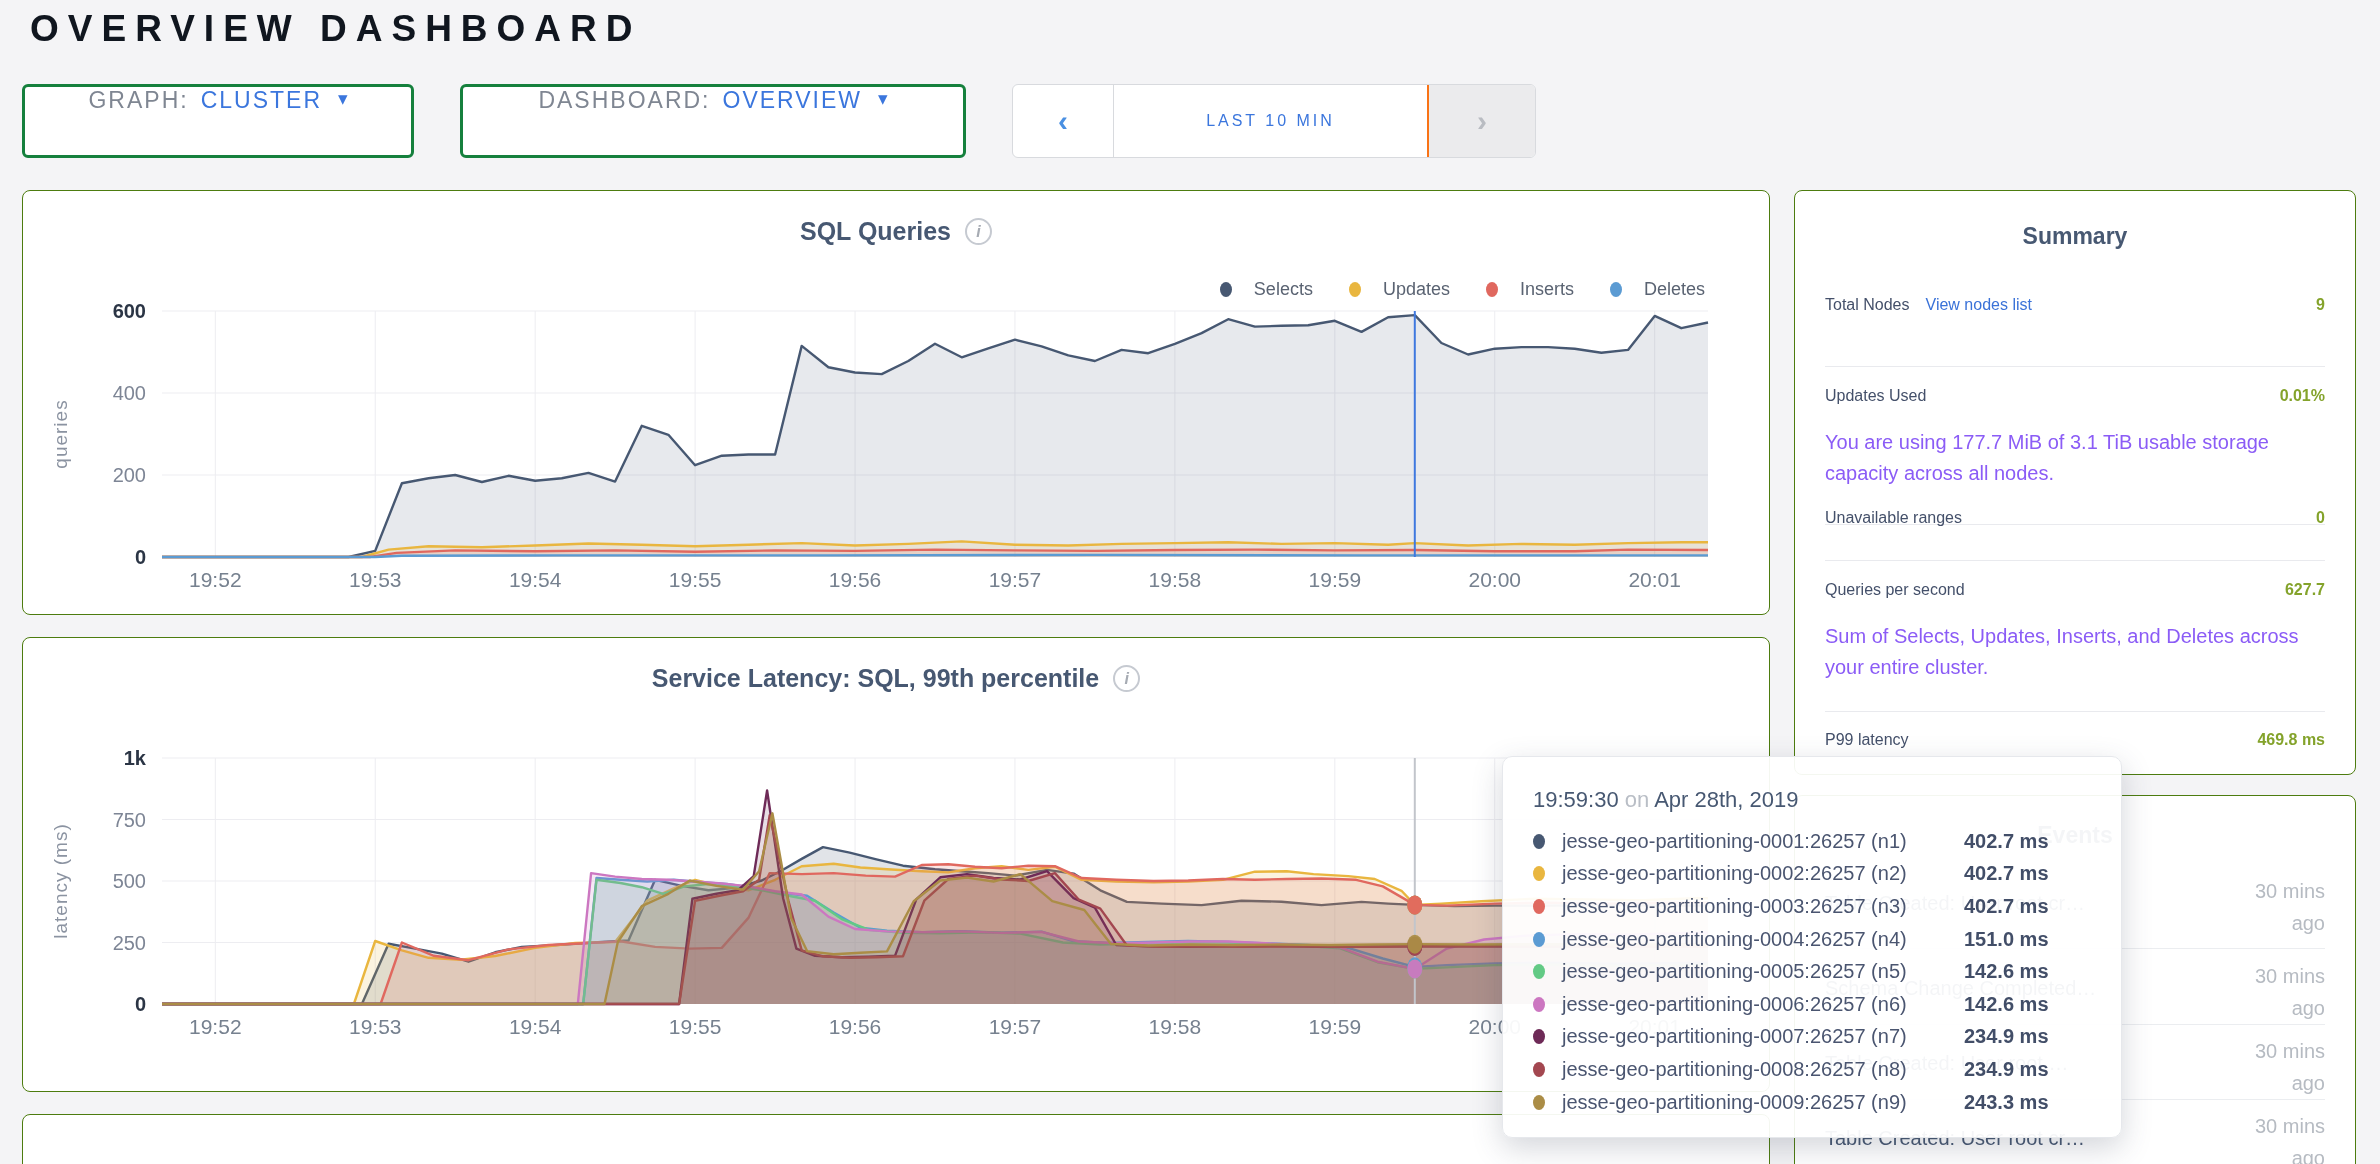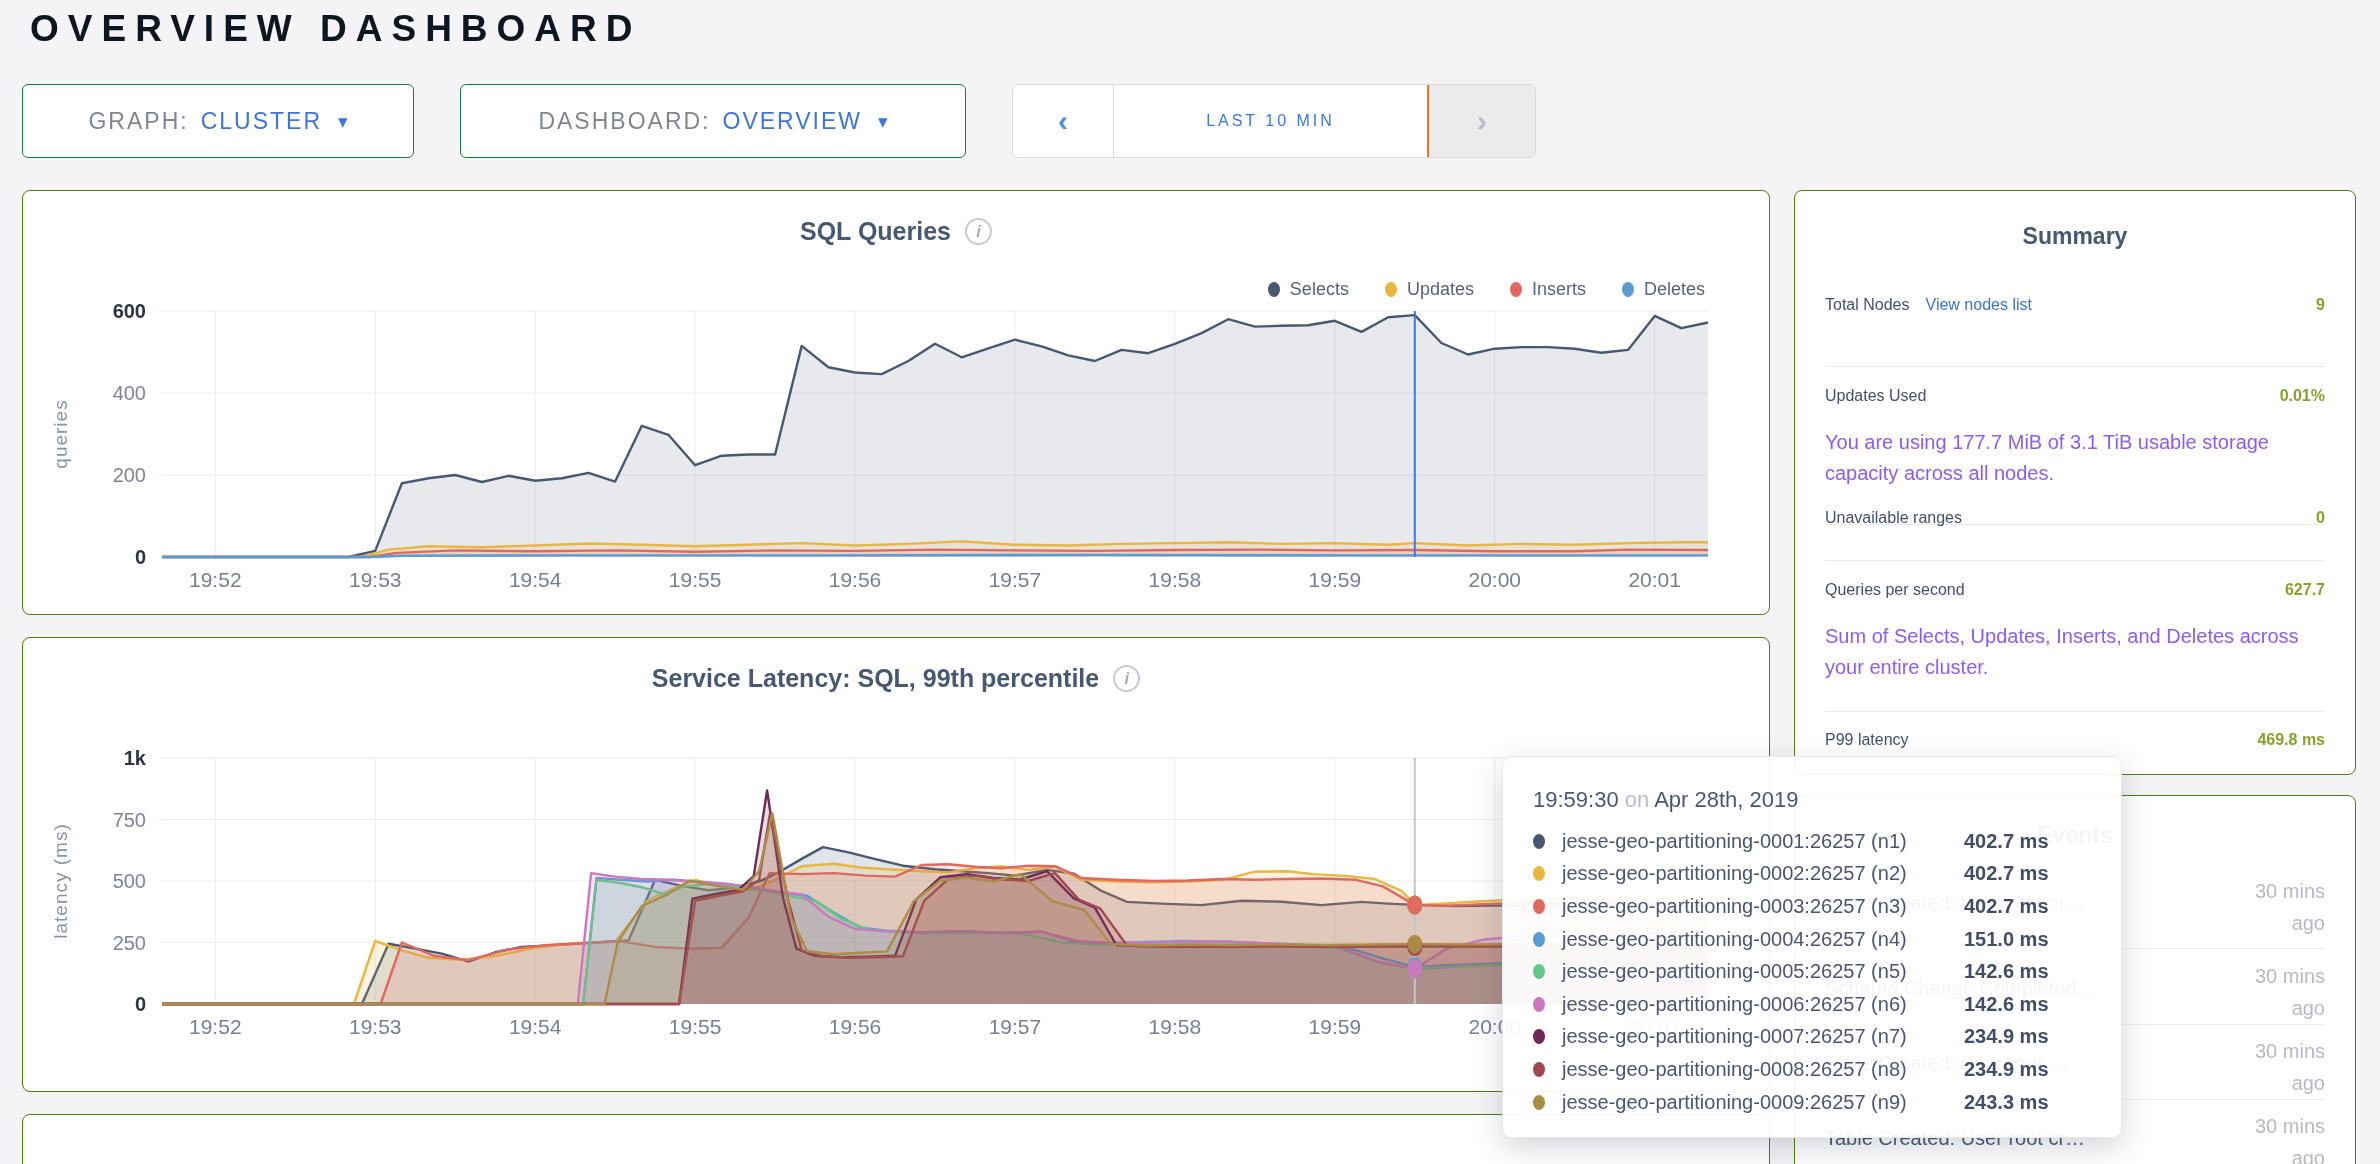--- a/index.html
+++ b/index.html
@@ -4,22 +4,22 @@
 <style>
   * { margin:0; padding:0; box-sizing:border-box; }
   html,body { width:2380px; height:1164px; }
   body { font-family:"Liberation Sans", sans-serif; background:#f4f4f6; color:#475872; }
   .page { position:relative; width:2380px; height:1164px; overflow:hidden; }
 
   .page-title { position:absolute; left:30px; top:8px; font-size:37px; font-weight:700;
     letter-spacing:9px; color:#10161f; }
 
   
-  .ctrl { position:absolute; top:84px; height:74px; background:#fff; border:1px solid #15803d;
-    border-radius:6px; display:flex; align-items:center; justify-content:center; cursor:pointer; }
+  .ctrl { position:absolute; top:84px; height:74px; background:#fff; border:3px solid #15803d;
+    border-radius:6px; display:flex; align-items:flex-start; justify-content:center; cursor:pointer; }
   .ctrl-graph { left:22px; width:392px; }
   .ctrl-dash  { left:460px; width:506px; }
   .ctrl-label { color:#7f8692; font-size:23px; letter-spacing:2px; }
   .ctrl-value { color:#3b76dd; font-size:23px; letter-spacing:2px; margin-left:12px; }
   .caret { color:#3b76dd; font-size:19px; margin-left:16px; }
   .timesel { position:absolute; top:84px; left:1012px; width:524px; height:74px; border:1px solid #d8dade;
     border-radius:6px; background:#fff; display:flex; overflow:hidden; }
   .timesel .prev { width:100px; display:flex; align-items:center; justify-content:center;
     color:#4a90e2; font-size:30px; font-weight:700; cursor:pointer; }
   .timesel .mid { flex:1; border-left:1px solid #d8dade; border-right:2px solid #f97316;
@@ -36,21 +36,21 @@
   .card-events   { left:1794px; top:795px; width:562px; height:420px; }
 
   .chart-title-row { position:absolute; top:26px; left:0; width:100%; text-align:center; }
   .chart-title { display:inline-block; font-size:25px; font-weight:700; color:#475872; vertical-align:middle; }
   .info-icon { display:inline-block; vertical-align:middle; margin-left:14px; width:27px; height:27px;
     border:2px solid #c6cad1; border-radius:50%; color:#a6abb3; font-size:16px; line-height:23px;
     text-align:center; font-style:italic; font-weight:700; cursor:pointer; }
   .card-replicas .chart-title-row { top:18px;margin-top:46px; }
 
   .legend { position:absolute; top:88px; right:64px; display:flex; gap:36px; }
-  .legend-item { display:flex; align-items:center; gap:10px; cursor:pointer; }
+  .legend-item { display:flex; align-items:center; gap:22px; cursor:pointer; }
   .legend-dot { width:12px; height:15px; border-radius:50%; }
   .legend-label { font-size:18px; color:#5a6372; }
 
   .chart-box { position:absolute; left:0; top:0; width:1748px; }
   .chart-box svg text { font-family:"Liberation Sans", sans-serif; }
 
   
   .sum-title { position:absolute; top:32px; width:100%; text-align:center; font-size:23px; font-weight:700; }
   .srow { position:absolute; left:30px; right:30px; font-size:16px; color:#44506a; }
   .srow .val { float:right; font-weight:700; color:#84a32b; }

